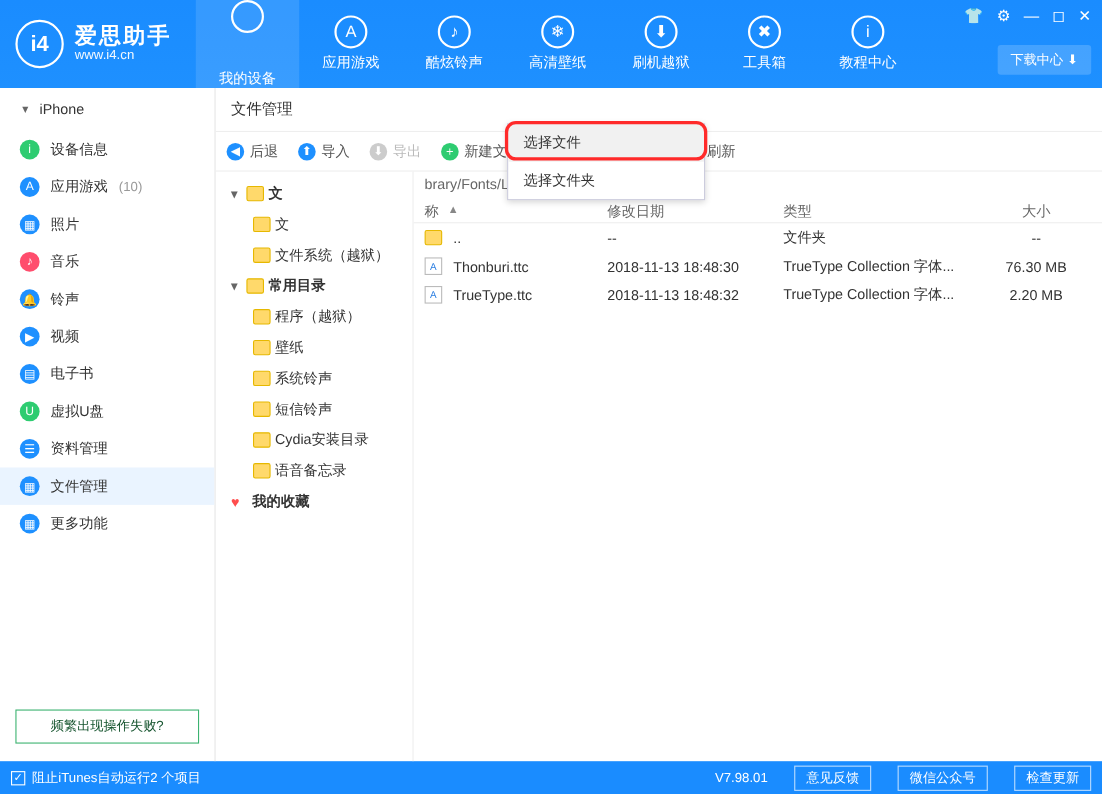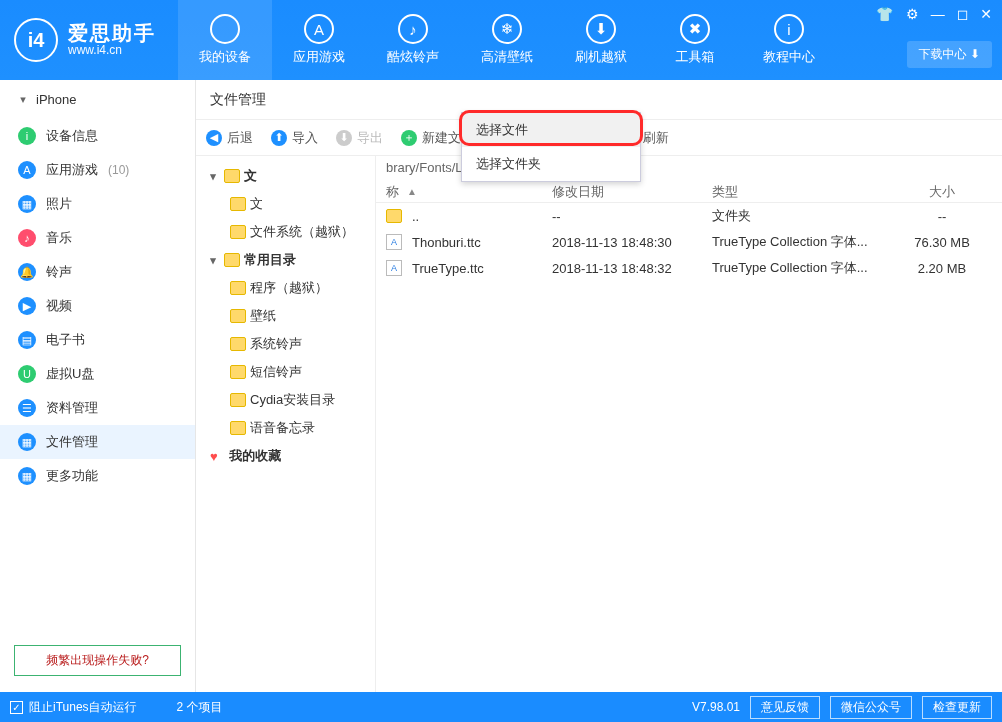--- a/index.html
+++ b/index.html
@@ -5,35 +5,35 @@
   * { margin: 0; padding: 0; box-sizing: border-box; font-family: "Microsoft YaHei", Arial, sans-serif; }
   body { width: 1002px; height: 722px; background: #fff; overflow: hidden; font-size: 13px; color: #333; }
   .header { height: 80px; background: linear-gradient(#1a8cff,#1e90ff); color: #fff; display: flex; align-items: center; position: relative; }
   .logo { display: flex; align-items: center; padding: 0 14px; gap: 10px; }
   .logo-circle { width: 44px; height: 44px; border: 2px solid #fff; border-radius: 50%; display: flex; align-items: center; justify-content: center; font-weight: bold; font-size: 20px; }
   .logo-text { line-height: 1.1; }
   .logo-text .cn { font-size: 20px; font-weight: 600; letter-spacing: 2px; }
   .logo-text .url { font-size: 12px; opacity: .95; }
   .nav { display: flex; height: 100%; margin-left: 8px; }
   .nav-item { width: 94px; display: flex; flex-direction: column; align-items: center; justify-content: center; gap: 4px; cursor: pointer; }
-  .nav-item.active { background: rgba(255,255,255,.12); }
+  .nav-item.active { background: rgba(255,255,255,.12); justify-content: space-between; }
   .nav-ico { width: 30px; height: 30px; border: 2px solid #fff; border-radius: 50%; display:flex;align-items:center;justify-content:center;font-size:15px; }
   .nav-lbl { font-size: 13px; }
   .winbtns { position: absolute; top: 6px; right: 10px; display: flex; gap: 12px; font-size: 14px; }
   .winbtns span { cursor: pointer; }
   .dlcenter { position: absolute; right: 10px; bottom: 12px; background: rgba(255,255,255,.18); border-radius: 3px; padding: 5px 12px; font-size: 12px; cursor:pointer; }
   .main { display: flex; height: 612px; }
   .sidebar { width: 196px; border-right: 1px solid #e6e6e6; display: flex; flex-direction: column; }
   .device-row { padding: 12px 16px; display:flex; align-items:center; gap:6px; cursor:pointer; color:#333; }
   .side-list { flex: 1; overflow: auto; }
   .side-item { height: 34px; display:flex; align-items:center; padding: 0 18px; gap: 10px; cursor:pointer; font-size: 13px; }
   .side-item.active { background: #eaf4ff; }
   .side-item .cnt { color:#999; font-size:12px; }
   .side-ico { width:18px; height:18px; border-radius:50%; display:inline-flex;align-items:center;justify-content:center;color:#fff;font-size:11px; }
-  .side-btmbtn { margin: 10px 14px 16px; border:1px solid #3cb371; color:#b91c1c; text-align:center; padding:6px 0; font-size:12px; cursor:pointer;}
+  .side-btmbtn { margin: 10px 14px 16px; border:1px solid #3cb371; color:#14532d; text-align:center; padding:6px 0; font-size:12px; cursor:pointer;}
   .content { flex:1; display:flex; flex-direction:column; position:relative; }
   .crumb { height: 40px; border-bottom:1px solid #eee; display:flex; align-items:center; padding:0 14px; font-size:14px; }
   .toolbar { height: 36px; border-bottom:1px solid #eee; display:flex; align-items:center; padding:0 10px; gap:18px; font-size:13px; }
   .tbtn { display:inline-flex; align-items:center; gap:5px; cursor:pointer; color:#555; }
   .tbtn .ic { width:16px;height:16px;display:inline-flex;align-items:center;justify-content:center;border-radius:50%;font-size:11px;color:#fff; }
   .tbtn.disabled { color:#bbb; }
   .body { flex:1; display:flex; }
   .tree { width: 180px; border-right:1px solid #eee; padding: 6px 0; font-size:13px; }
   .tree-row { display:flex; align-items:center; height:28px; cursor:pointer; padding-left:10px; gap:4px;}
   .tree-row.lvl2 { padding-left: 34px; }
@@ -50,21 +50,21 @@
   .col-type { width:200px; }
   .col-size { width:80px; text-align:center; padding-right:20px;}
   .frow { display:flex; padding:0 10px; height:26px; align-items:center; font-size:13px;}
   .fico { width:16px;height:16px;border:1px solid #bbb;background:#fff;display:inline-flex;align-items:center;justify-content:center;font-size:9px;color:#2a7de1;margin-right:6px;}
   .dropdown { position:absolute; left:265px; top:32px; width:180px; background:#fff; border:1px solid #ccd; box-shadow:0 2px 6px rgba(0,0,0,.18); z-index:5;}
   .dropdown .dd-item { height:34px; display:flex;align-items:center;padding:0 14px;cursor:pointer;}
   .dropdown .dd-item.selected { background:#f1f1f1; }
   .dd-highlight { position:absolute; left:263px; top:30px; width:184px; height:36px; border:3px solid #ff2a2a; border-radius:10px; z-index:6; pointer-events:none;}
   .footer { height:30px; background:#1a8cff; color:#fff; display:flex; align-items:center; padding:0 10px; font-size:12px;}
   .footer .fgap { flex:1; }
-  .fbtn { border:1px solid rgba(255,255,255,.7); padding:2px 10px; margin-left:10px; cursor:pointer;}
+  .fbtn { border:1px solid rgba(255,255,255,.7); padding:2px 10px; margin-left:24px; cursor:pointer;}
   .chk { width:13px;height:13px;border:1px solid #fff;display:inline-flex;align-items:center;justify-content:center;margin-right:6px;font-size:10px;}
   .sort-arrow{ font-size:10px; color:#888; margin-left:4px;}
   .truncate{ white-space:nowrap; overflow:hidden; text-overflow:ellipsis;}
 </style>
 </head>
 <body>
 
 <div class="header">
   <div class="logo">
     <div class="logo-circle">i4</div>
@@ -294,19 +294,19 @@
           <div class="col-size">2.20 MB</div>
         </div>
       </div>
     </div>
   </div>
 </div>
 
 <div class="footer">
   <span class="chk">✓</span>
   <span>阻止iTunes自动运行</span>
-  <span style="margin-left:40px">2 个项目</span>
+  <span style="">2 个项目</span>
   <span class="fgap"></span>
   <span>V7.98.01</span>
   <span class="fbtn">意见反馈</span>
   <span class="fbtn">微信公众号</span>
   <span class="fbtn">检查更新</span>
 </div>
 
 </body></html>

